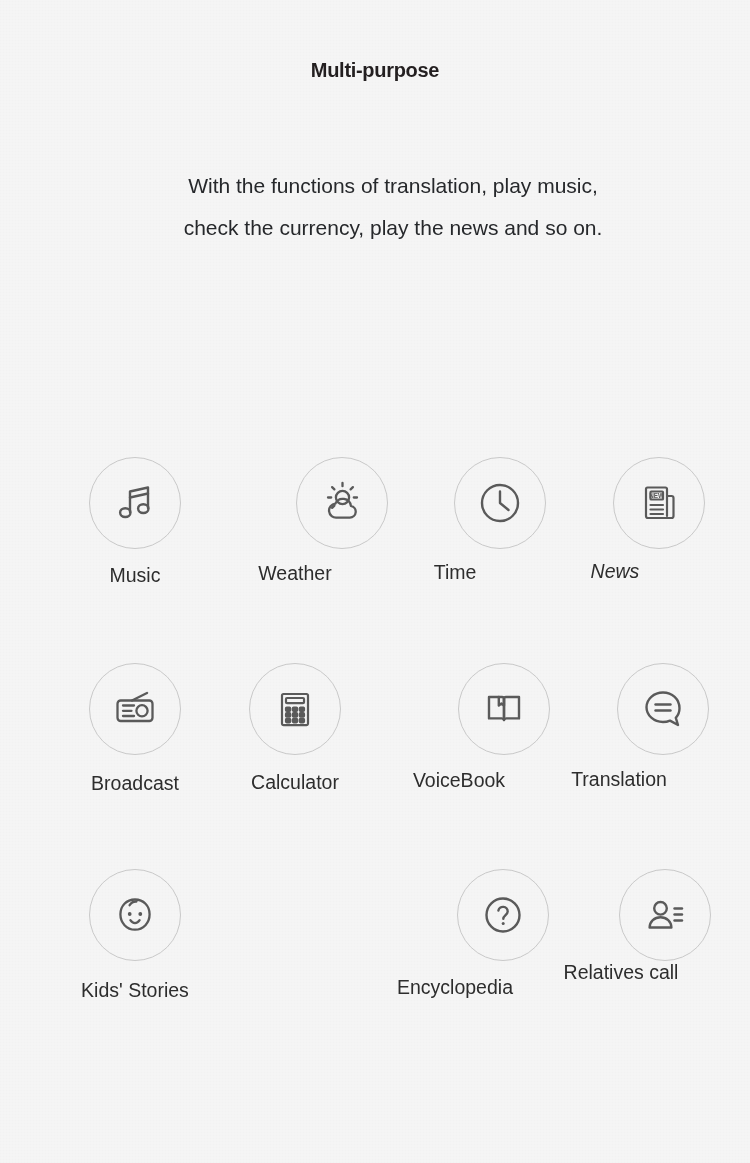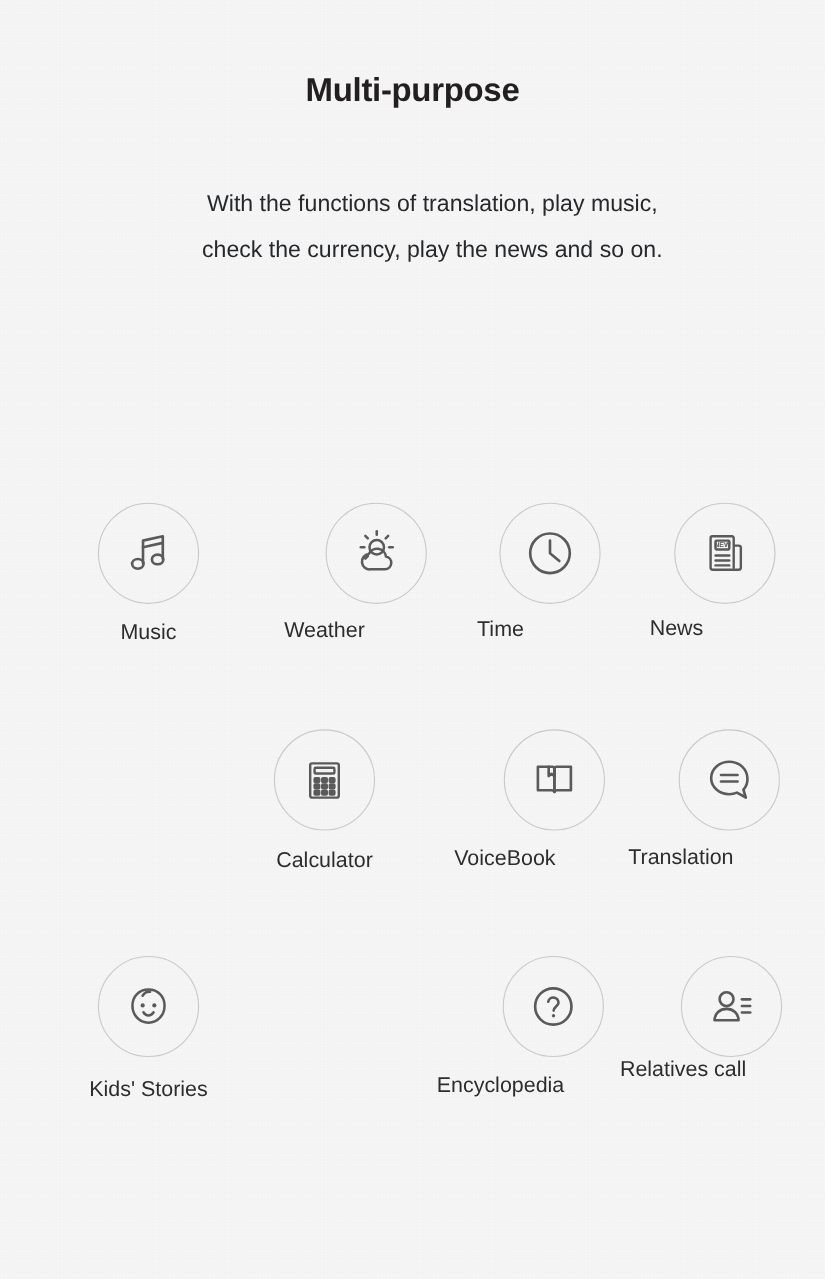--- a/index.html
+++ b/index.html
@@ -30,21 +30,21 @@
     width: 750px;
     height: 1163px;
     z-index: 2;
   }
   #headline {
     position: absolute;
     top: 46px;
     left: 0;
     width: 750px;
     text-align: center;
-    font-size: 30px;
+    font-size: 20px;
     font-weight: bold;
     letter-spacing: -0.3px;
     color: #231f20;
   }
   #subtitle {
     position: absolute;
     top: 144px;
     left: 0;
     width: 750px;
     text-align: center;
@@ -94,21 +94,21 @@
     line-height: 1;
   }
   
   .c0 { left: 55px; }
   .c1 { left: 215px; }
   .c2 { left: 375px; }
   .c3 { left: 535px; }
 
   .r0 .c1 .feature-label { margin-top: 15px; }
   .r0 .c2 .feature-label { margin-top: 14px; }
-  .r0 .c3 .feature-label { margin-top: 13px; }
+  .r0 .c3 .feature-label { margin-top: 13px; font-style: italic; }
   .r1 .c0 .feature-label { margin-top: 19px; }
   .r1 .c1 .feature-label { margin-top: 18px; }
   .r1 .c2 .feature-label { margin-top: 16px; }
   .r1 .c3 .feature-label { margin-top: 15px; }
   .r2 .c0 .feature-label { margin-top: 20px; }
   .r2 .c1 .feature-label { margin-top: 18px; }
   .r2 .c2 .feature-label { margin-top: 17px; }
   .r2 .c3 .feature-label { margin-top: 2px; }
 
   .r0 .c1 .icon-circle { margin-left: 81px; }
@@ -190,20 +190,33 @@
             <path d="M14.5 34h12.5"></path>
             <text x="20.7" y="17.7" font-family="'Liberation Sans', sans-serif" font-size="6.4" font-weight="bold" fill="#5a5a5a" stroke="none" text-anchor="middle">NEW</text>
           </svg>
         </div>
         <div class="feature-label">News</div>
       </div>
     </div>
 
     <div class="feature-row r1">
 
+      <div class="feature-item c0">
+        <div class="icon-circle">
+          <svg width="50" height="50" viewBox="0 0 50 50" fill="none" stroke="#5a5a5a" stroke-width="2.3" stroke-linecap="round" stroke-linejoin="round">
+            <path d="M22 16.5L37 9"></path>
+            <rect x="7.5" y="16.5" width="35" height="20.5" rx="3.2"></rect>
+            <circle cx="32" cy="26.8" r="5.6"></circle>
+            <path d="M13 21.5h11"></path>
+            <path d="M13 26.8h8.5"></path>
+            <path d="M13 32h11"></path>
+          </svg>
+        </div>
+        <div class="feature-label">Broadcast</div>
+      </div>
 
       <div class="feature-item c1">
         <div class="icon-circle">
           <svg width="46" height="46" viewBox="0 0 46 46" fill="none" stroke="#5a5a5a" stroke-width="2.2" stroke-linecap="round" stroke-linejoin="round">
             <path d="M36 13v24.5a1.6 1.6 0 0 1-1.6 1.6H11.6A1.6 1.6 0 0 1 10 37.5V9.6A1.6 1.6 0 0 1 11.6 8h22.8A1.6 1.6 0 0 1 36 9.6V33"></path>
             <rect x="14" y="12" width="18" height="5.2" rx="1"></rect>
             <rect x="14" y="21.5" width="4.2" height="3.4" rx="0.7" fill="#5a5a5a"></rect>
             <rect x="20.9" y="21.5" width="4.2" height="3.4" rx="0.7" fill="#5a5a5a"></rect>
             <rect x="27.8" y="21.5" width="4.2" height="3.4" rx="0.7" fill="#5a5a5a"></rect>
             <rect x="14" y="27.2" width="4.2" height="3.4" rx="0.7" fill="#5a5a5a"></rect>

